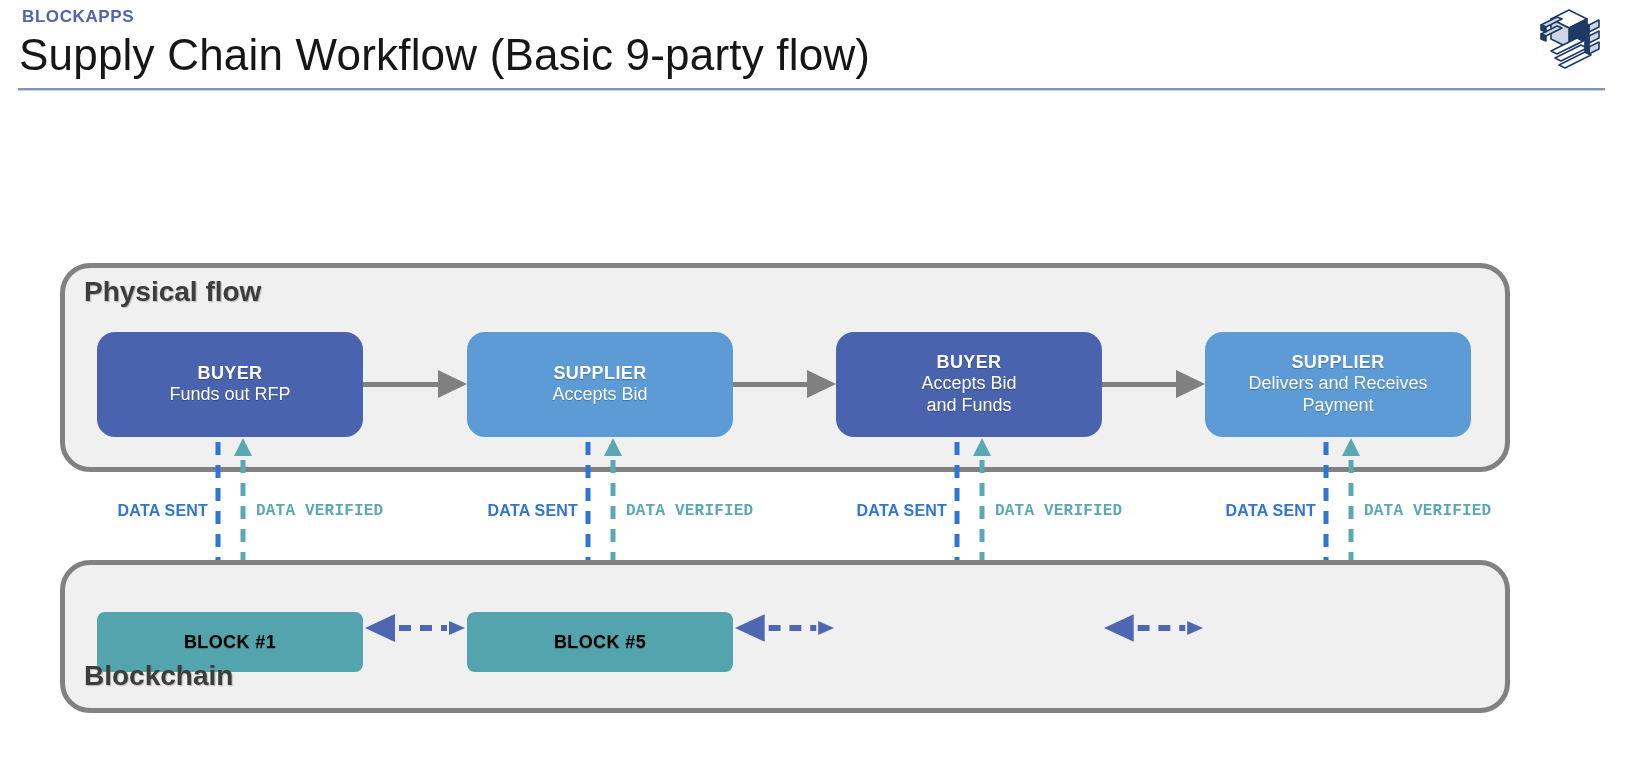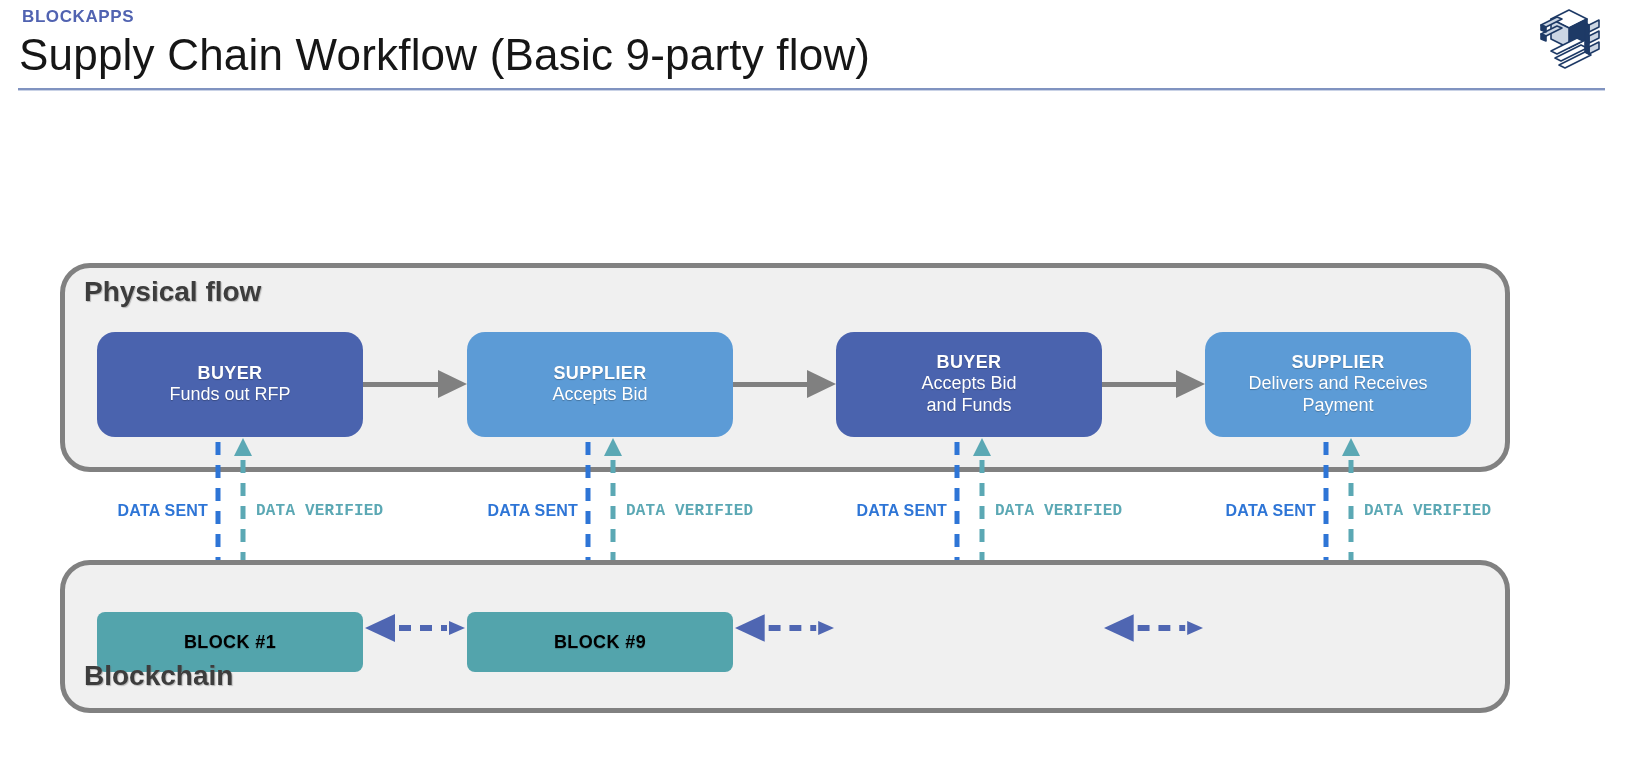--- a/index.html
+++ b/index.html
@@ -182,21 +182,21 @@
     <polygon class="sent-head" points="18,165 9,147 27,147"></polygon>
     <polygon class="verified-head" points="43,2 34,20 52,20"></polygon>
     <line class="verified-line" x1="43" y1="24" x2="43" y2="158"></line>
   </svg>
   <div class="link-label sent" style="left:1106px">DATA SENT</div>
   <div class="link-label verified" style="left:1364px">DATA VERIFIED</div>
 
   <section class="container chain"></section>
 
   <div class="block" style="left:97px">BLOCK #1</div>
-  <div class="block" style="left:467px">BLOCK #9</div>
+  <div class="block" style="left:467px">BLOCK #5</div>
 
   <svg class="chain-arrow" style="left:363px;width:104px" viewBox="0 0 104 34">
     <polygon points="2,17 32,3 32,31"></polygon>
     <line x1="36" y1="17" x2="84" y2="17"></line>
     <polygon points="102,17 86,10 86,24"></polygon>
   </svg>
   <svg class="chain-arrow" style="left:733px;width:103px" viewBox="0 0 104 34">
     <polygon points="2,17 32,3 32,31"></polygon>
     <line x1="36" y1="17" x2="84" y2="17"></line>
     <polygon points="102,17 86,10 86,24"></polygon>

